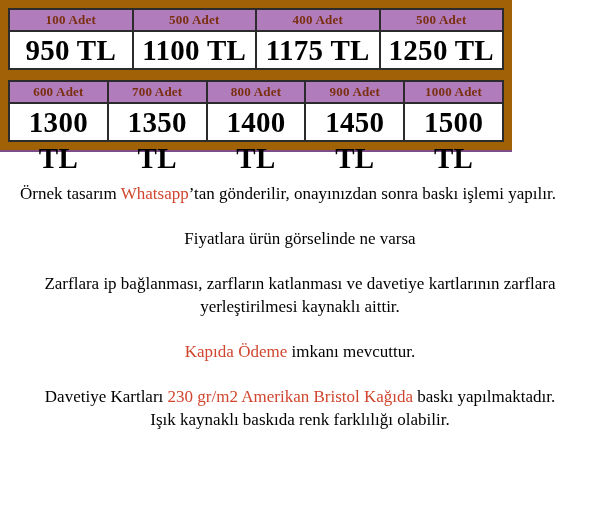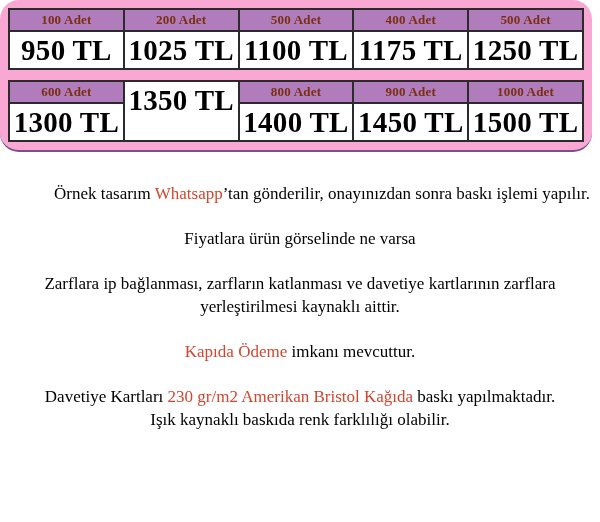--- a/index.html
+++ b/index.html
@@ -10,26 +10,25 @@
     width: 600px;
     height: 522px;
     background: #ffffff;
     font-family: "Liberation Serif", serif;
     color: #000000;
     overflow: hidden;
   }
 
   
   .price-panel {
-    width: 592px;
+    width: 512px;
     box-sizing: border-box;
-    background: #f9a8d4;
+    background: #a16207;
     padding: 8px 8px 8px 8px;
     border-bottom: 2px solid #7d4d8a;
-    border-radius: 19px;
   }
   .price-row {
     display: flex;
     width: 100%;
     box-sizing: border-box;
     border: 2px solid #2b2b2b;
     background: #ffffff;
     margin-bottom: 10px;
   }
   .price-row:last-child {
@@ -75,21 +74,21 @@
     width: 600px;
   }
   .note {
     text-align: center;
     font-size: 17px;
     line-height: 23px;
     margin-bottom: 22px;
     color: #000000;
   }
   .note.first {
-    text-align: right;
+    text-align: left;
     padding-left: 2px;
     margin-left: 8px;
   }
   .note.last {
     margin-bottom: 0;
   }
   .accent {
     color: #d1462f;
   }
 </style>
@@ -97,43 +96,40 @@
 <body>
 
 <div class="price-panel">
 
   <div class="price-row">
     <div class="price-cell">
       <span class="qty">100 Adet</span>
       <span class="price">950 TL</span>
     </div>
     <div class="price-cell">
-      <span class="qty">200 Adet</span>
-      <span class="price">1025 TL</span>
-    </div>
-    <div class="price-cell">
       <span class="qty">500 Adet</span>
       <span class="price">1100 TL</span>
     </div>
     <div class="price-cell">
       <span class="qty">400 Adet</span>
       <span class="price">1175 TL</span>
     </div>
     <div class="price-cell">
       <span class="qty">500 Adet</span>
       <span class="price">1250 TL</span>
     </div>
   </div>
 
   <div class="price-row">
     <div class="price-cell">
       <span class="qty">600 Adet</span>
       <span class="price">1300 TL</span>
     </div>
     <div class="price-cell">
+      <span class="qty">700 Adet</span>
       <span class="price">1350 TL</span>
     </div>
     <div class="price-cell">
       <span class="qty">800 Adet</span>
       <span class="price">1400 TL</span>
     </div>
     <div class="price-cell">
       <span class="qty">900 Adet</span>
       <span class="price">1450 TL</span>
     </div>

